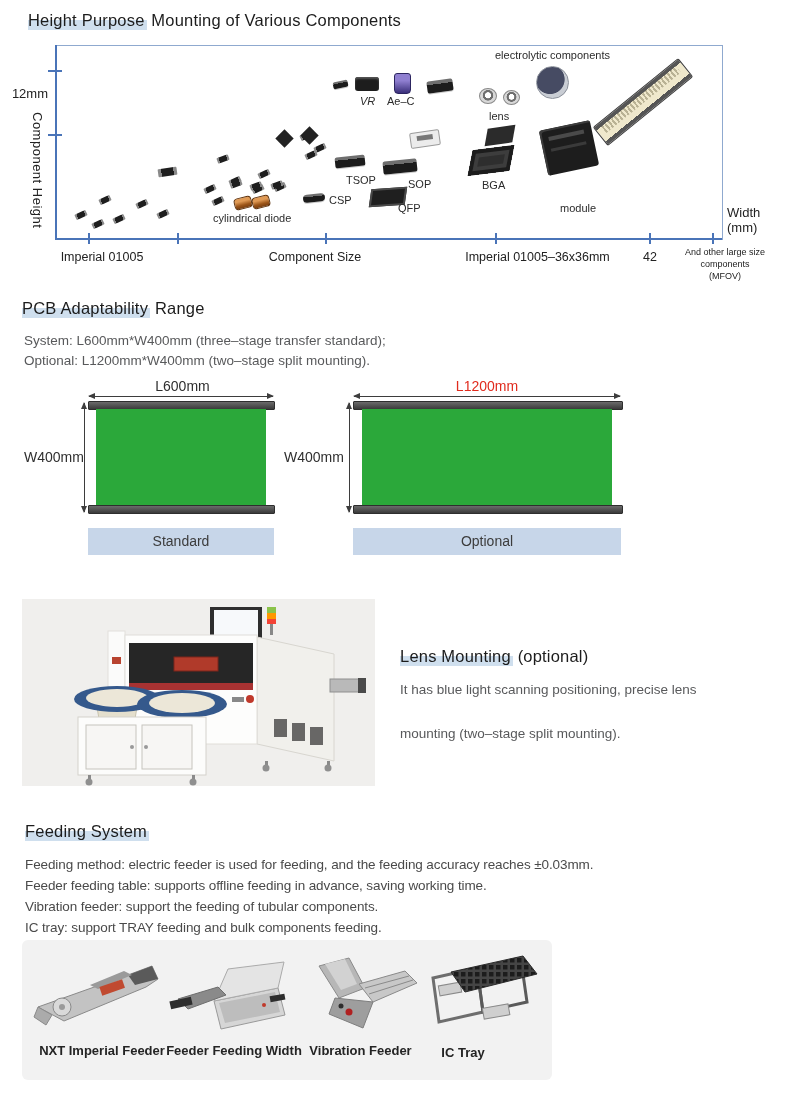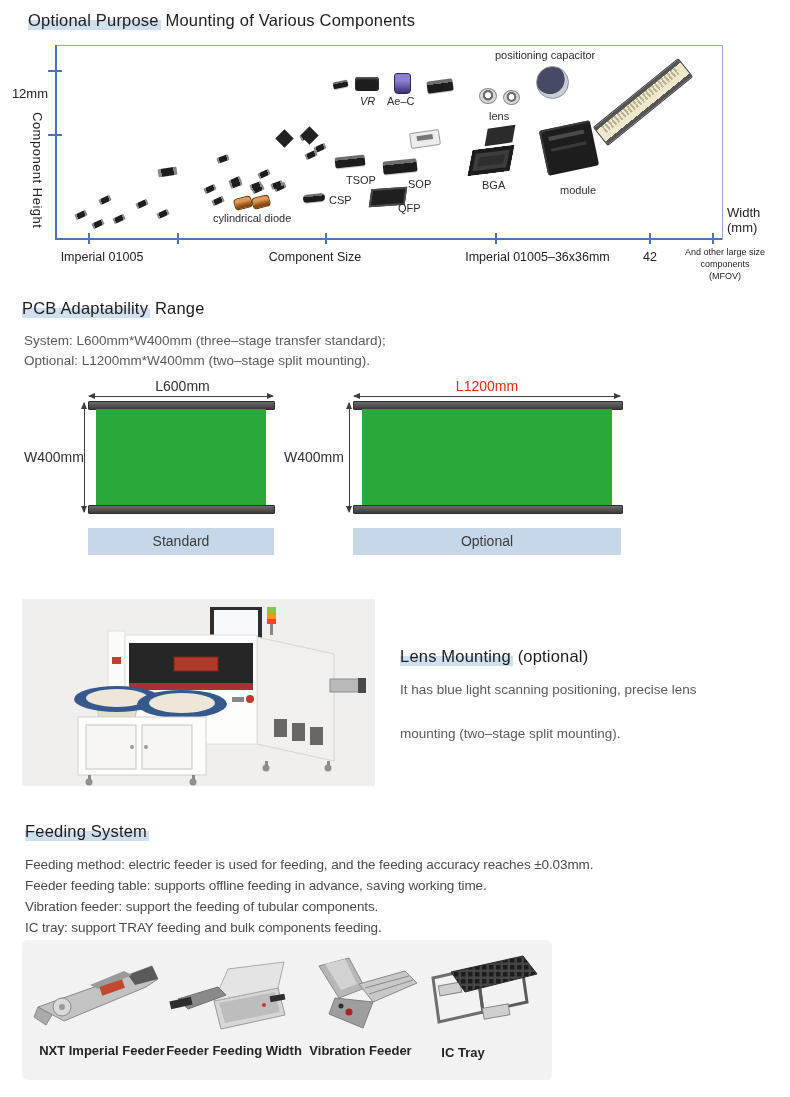--- a/index.html
+++ b/index.html
@@ -33,21 +33,21 @@
   .cap-box{background:#c7d6e9;text-align:center;font-size:14px;color:#3c3c3c;line-height:27px;}
   .dim-label{font-size:14px;color:#2f2f2f;white-space:nowrap;}
   .feed-label{font-size:13px;font-weight:bold;color:#242424;text-align:center;white-space:nowrap;}
   .feed-line{font-size:13.5px;color:#4a4a4a;line-height:20.5px;letter-spacing:-.1px;}
 </style>
 </head>
 <body>
 
 <div id="page">
 
-  <h2 class="abs" style="left:28px;top:11px;"><span class="hl">Optional Purpose</span><span> Mounting of Various Components</span></h2>
+  <h2 class="abs" style="left:28px;top:11px;"><span class="hl">Height Purpose</span><span> Mounting of Various Components</span></h2>
 
   <div class="abs" id="diag-box"></div>
 
   <div class="abs axis" style="left:55px;top:45px;width:2px;height:195px;"></div>
   <div class="abs axis" style="left:55px;top:238px;width:667px;height:2px;"></div>
   <div class="abs tick" style="left:48px;top:70px;width:14px;height:2px;"></div>
   <div class="abs tick" style="left:48px;top:134px;width:14px;height:2px;"></div>
   <div class="abs tick" style="left:88px;top:233px;width:2px;height:11px;"></div>
   <div class="abs tick" style="left:177px;top:233px;width:2px;height:11px;"></div>
   <div class="abs tick" style="left:325px;top:233px;width:2px;height:11px;"></div>
@@ -87,28 +87,28 @@
     <div style="margin:8px;height:4px;background:#4a4a4a;"></div>
     <div style="margin:4px 8px;height:3px;background:#3a3a3a;"></div>
   </div>
   <div class="abs ic" style="left:335px;top:156px;width:30px;height:11px;transform:rotate(-6deg);"></div>
   <div class="abs ic" style="left:383px;top:160px;width:34px;height:13px;transform:rotate(-6deg);"></div>
   <div class="abs ic" style="left:303px;top:194px;width:22px;height:8px;transform:rotate(-6deg);border-radius:4px;"></div>
   <div class="abs" style="left:370px;top:188px;width:32px;height:14px;background:#1f1f1f;border:2px solid #4a4a4a;transform:rotate(-4deg) skewX(-12deg);"></div>
   <div class="abs cyl" style="left:234px;top:197px;width:16px;height:10px;transform:rotate(-14deg);"></div>
   <div class="abs cyl" style="left:252px;top:196px;width:16px;height:10px;transform:rotate(-14deg);"></div>
 
-  <div class="abs comp-label" style="left:495px;top:49px;">positioning capacitor</div>
+  <div class="abs comp-label" style="left:495px;top:49px;">electrolytic components</div>
   <div class="abs comp-label" style="left:360px;top:95px;font-style:italic;">VR</div>
   <div class="abs comp-label" style="left:387px;top:95px;">Ae–C</div>
   <div class="abs comp-label" style="left:489px;top:110px;">lens</div>
   <div class="abs comp-label" style="left:346px;top:174px;">TSOP</div>
   <div class="abs comp-label" style="left:408px;top:178px;">SOP</div>
   <div class="abs comp-label" style="left:482px;top:179px;">BGA</div>
-  <div class="abs comp-label" style="left:560px;top:184px;">module</div>
+  <div class="abs comp-label" style="left:560px;top:202px;">module</div>
   <div class="abs comp-label" style="left:329px;top:194px;">CSP</div>
   <div class="abs comp-label" style="left:398px;top:202px;">QFP</div>
   <div class="abs comp-label" style="left:213px;top:212px;">cylindrical diode</div>
 
   <h2 class="abs" style="left:22px;top:299px;"><span class="hl">PCB Adaptability</span><span> Range</span></h2>
   <div class="abs body-line" style="left:24px;top:330px;">System: L600mm*W400mm (three–stage transfer standard);</div>
   <div class="abs body-line" style="left:24px;top:350px;">Optional: L1200mm*W400mm (two–stage split mounting).</div>
 
   <div class="abs dim-label" style="left:90px;top:378px;width:185px;text-align:center;">L600mm</div>
   <div class="abs dim-h" style="left:89px;top:396px;width:184px;"></div>

